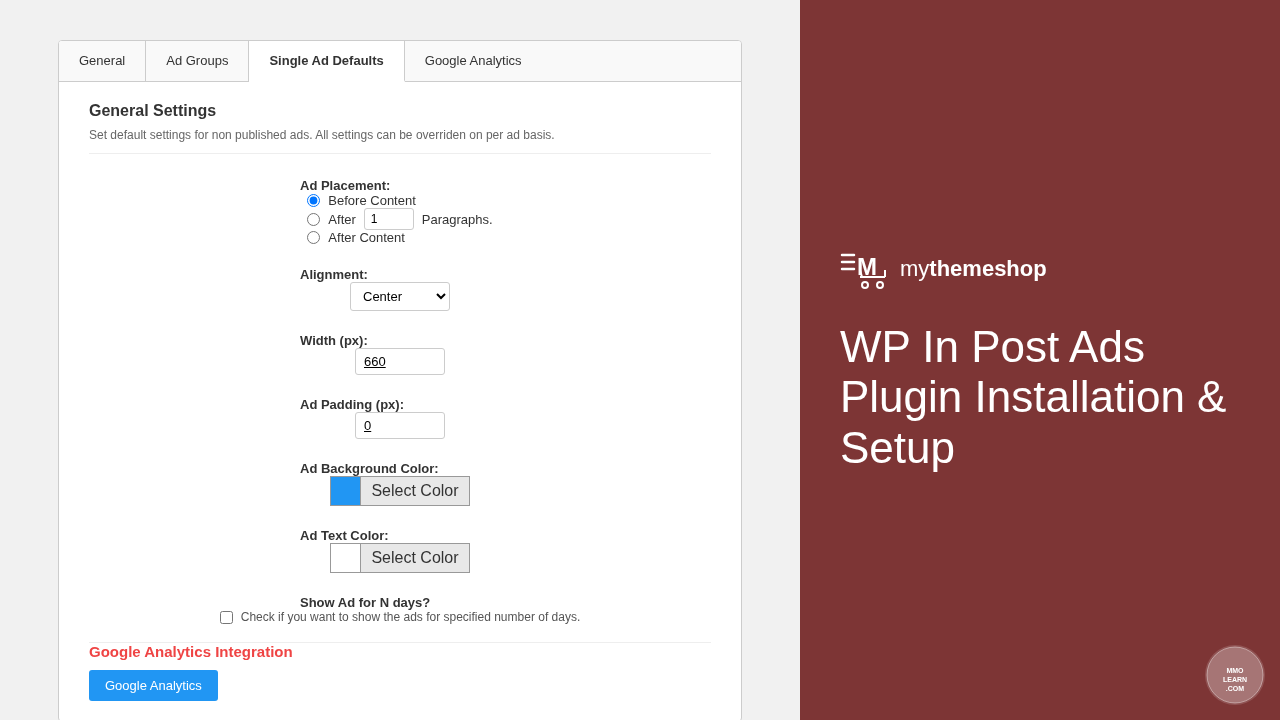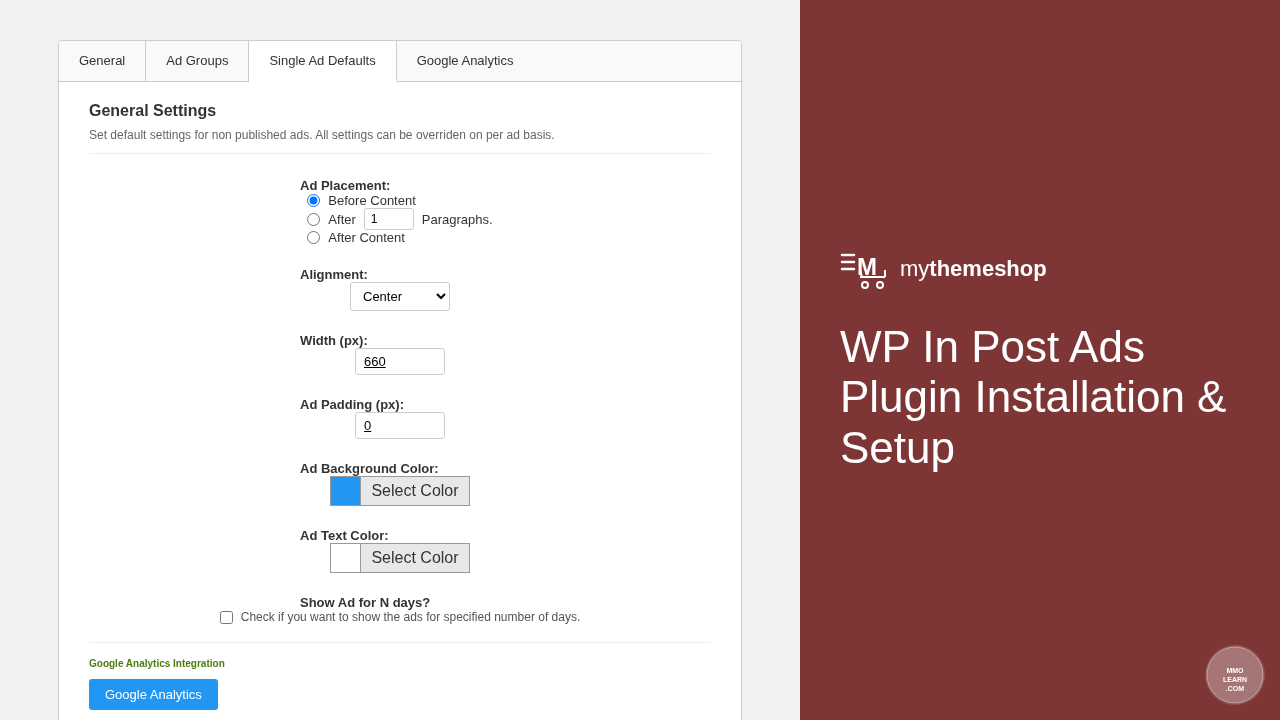--- a/index.html
+++ b/index.html
@@ -44,21 +44,21 @@
       cursor: pointer;
       border-right: 1px solid #ccc;
       color: #333;
       background: #f9f9f9;
     }
     .tab:last-child { border-right: none; }
     .tab.active {
       background: #fff;
       border-bottom: 2px solid #fff;
       margin-bottom: -1px;
-      font-weight: 400;
+      font-weight: 700;
     }
 
     
     .settings-content {
       padding: 20px 30px;
     }
 
     .section-title {
       font-size: 16px;
       font-weight: 700;
@@ -183,25 +183,24 @@
 
     .checkbox-item input[type="checkbox"] {
       cursor: pointer;
     }
 
     .google-analytics-section {
       margin-top: 5px;
     }
 
     .google-analytics-title {
-      font-size: 10px;
+      font-size: 15px;
       font-weight: 700;
-      color: #4d7c0f;
+      color: #ef4444;
       border-top: 1px solid #eee;
-      padding-top: 15px;
       margin-bottom: 10px;
     }
 
     .blue-button {
       background: #2196F3;
       color: #fff;
       border: none;
       padding: 8px 16px;
       font-size: 13px;
       border-radius: 3px;

